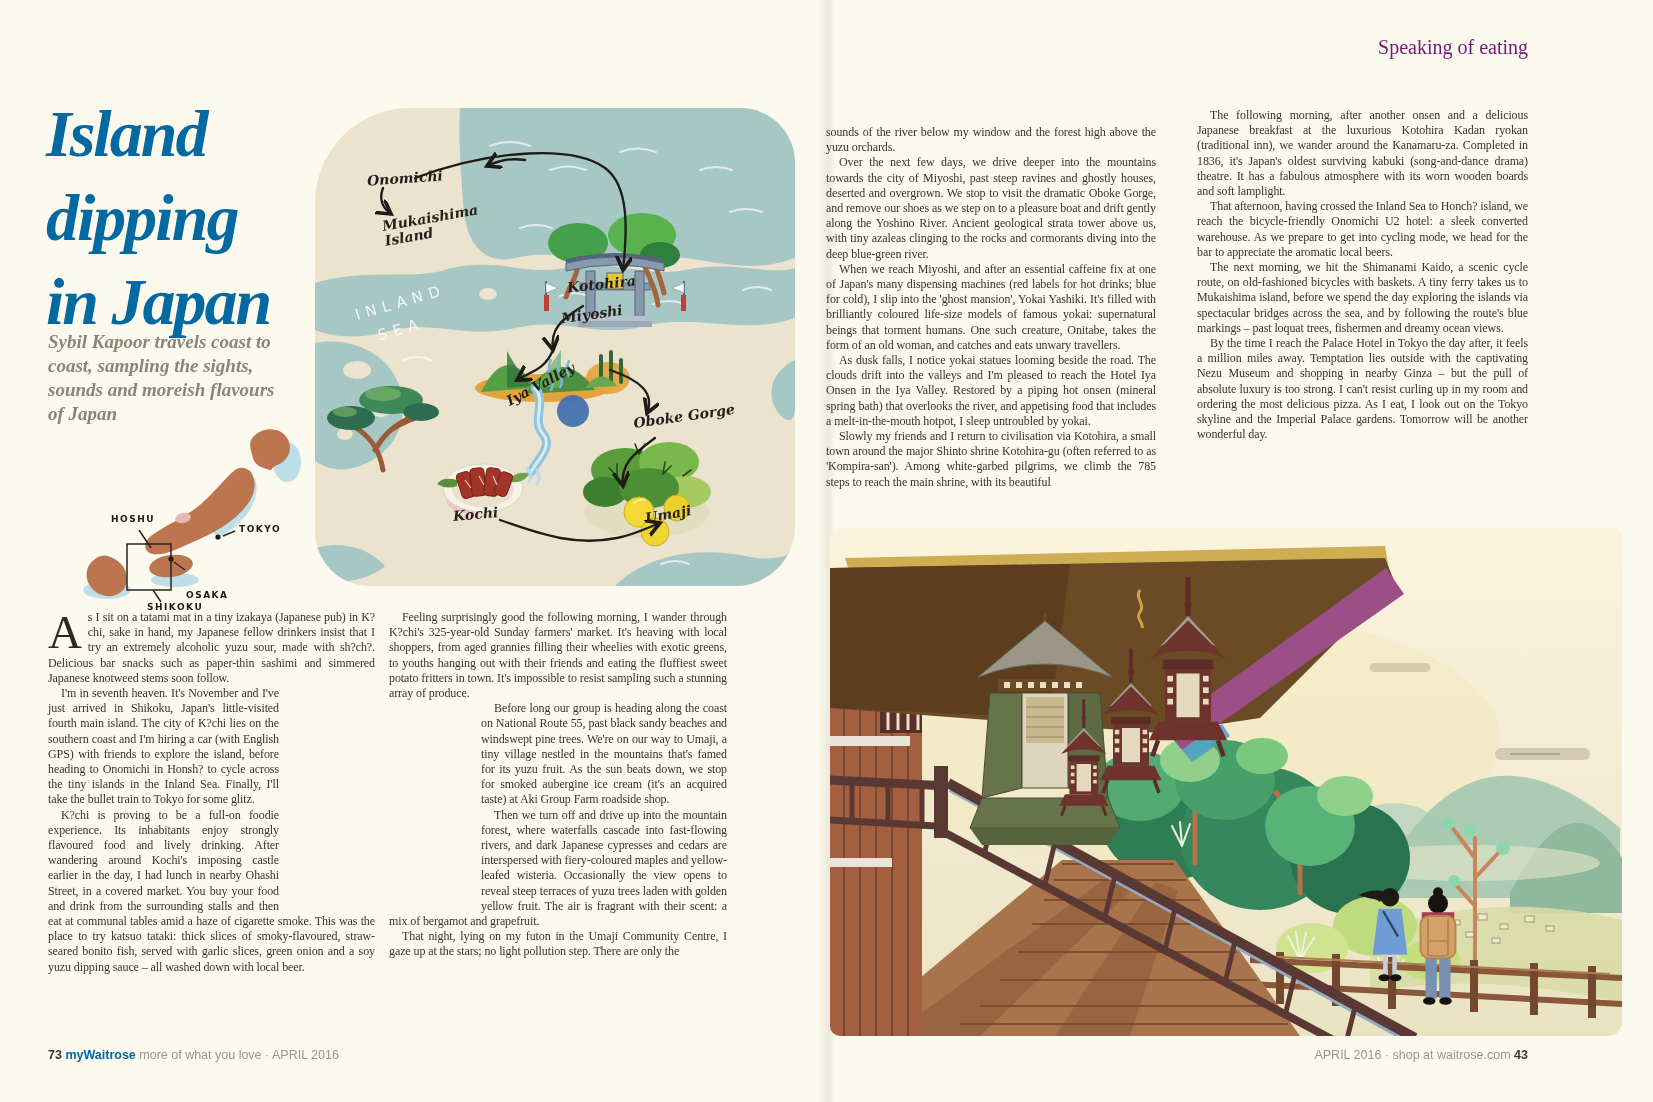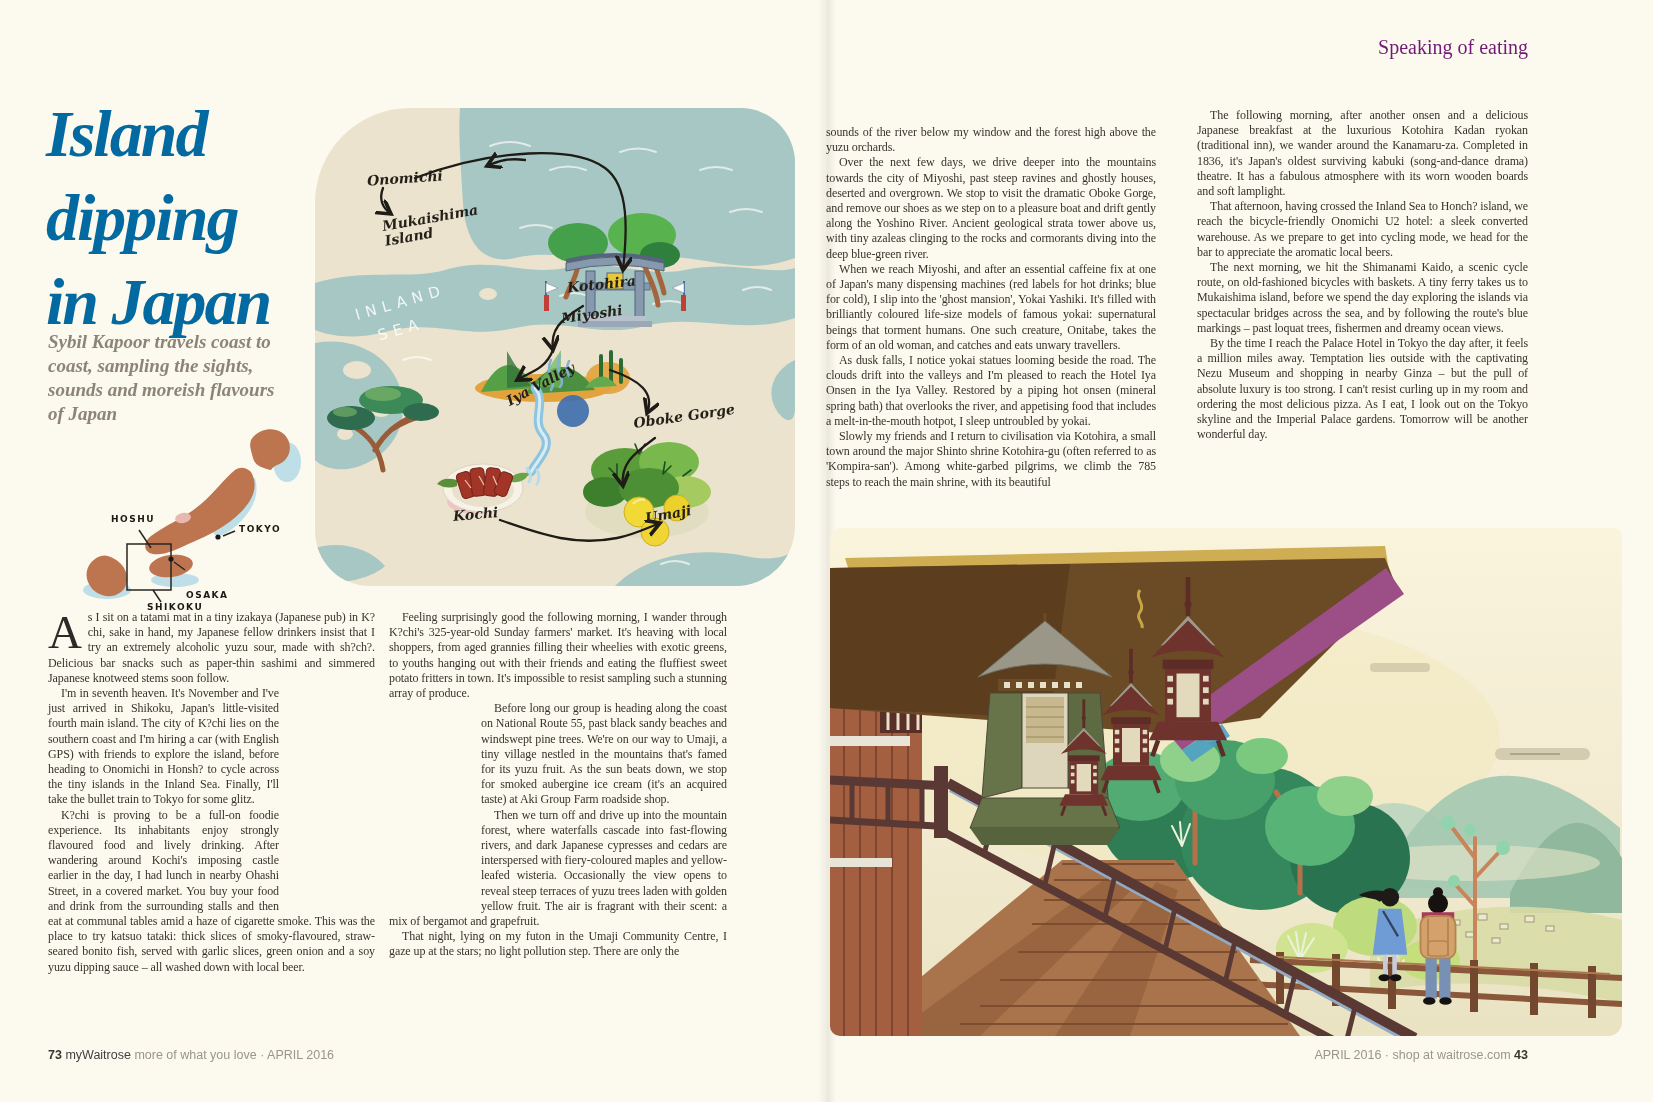--- a/index.html
+++ b/index.html
@@ -40,21 +40,21 @@
   .inset-label{position:absolute;font-family:"DejaVu Sans",sans-serif;font-weight:700;
         font-size:9px;letter-spacing:1.5px;color:#1d1915;}
   
   #illustration{position:absolute;left:830px;top:528px;width:792px;height:508px;
         border-radius:12px 8px 14px 10px;overflow:hidden;}
   
   .footer{position:absolute;top:1048px;font-family:"Liberation Sans",sans-serif;font-size:12.5px;color:#9b958b;}
   #footer-left{left:48px;}
   #footer-right{left:1200px;width:328px;text-align:right;}
   .pagenum{font-weight:700;color:#3a3530;}
-  .brand{font-weight:400;color:#404040;}
+  .brand{font-weight:700;color:#0369a1;}
 </style>
 </head>
 <body>
 
 <div id="spread">
   <div id="seam"></div>
 
   <div id="title">
     <div>Island</div>
     <div>dipping</div>

